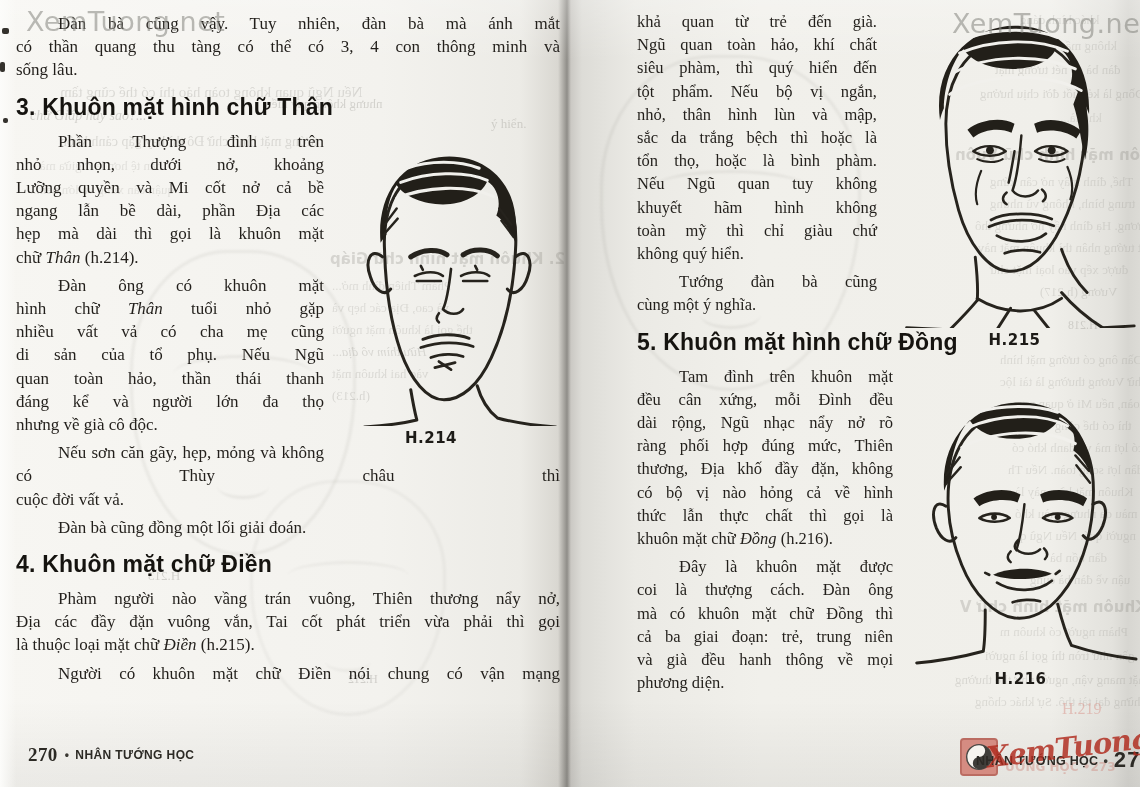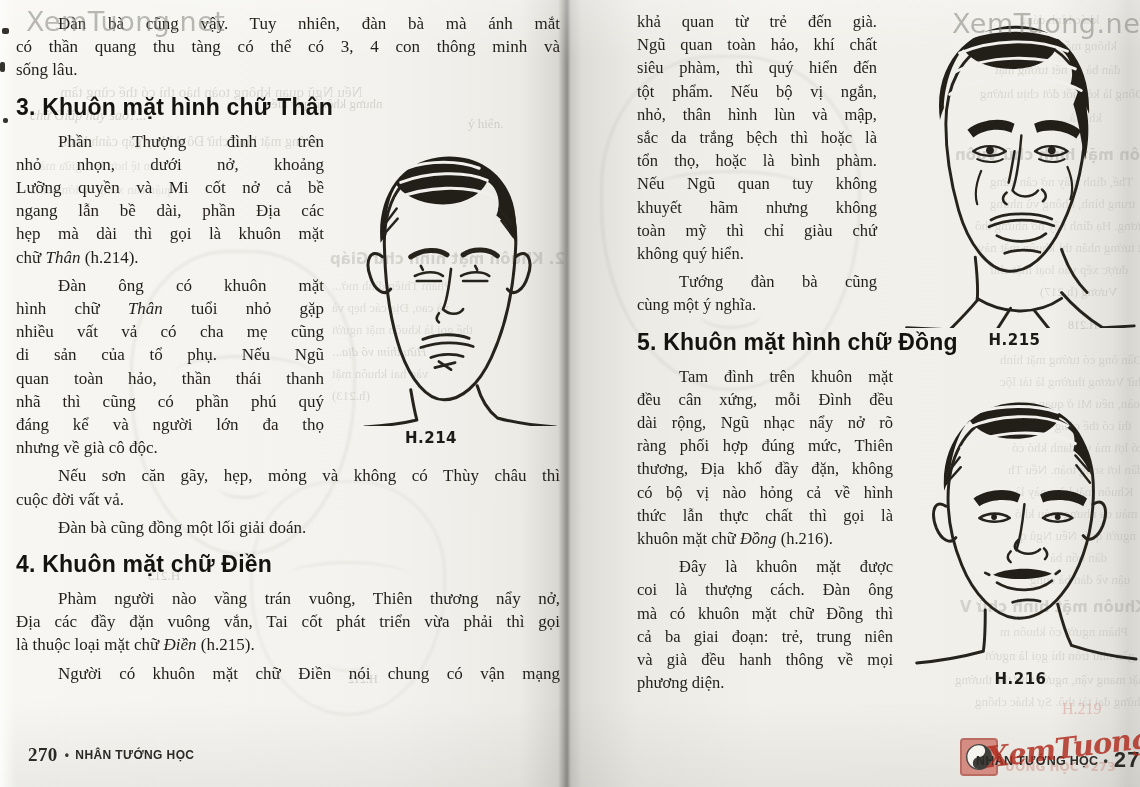--- a/index.html
+++ b/index.html
@@ -72,21 +72,21 @@
 
 <div class="spread">
 
   <div class="ghost-face g1"></div>
   <div class="ghost-face g2"></div>
   <div class="ghost-face g3"></div>
   <div id="bleed-layer">
       <span class="bl m" style="left: 60px; top: 84px; font-size: 15px; opacity: 0.2;">Nếu Ngũ quan không toàn hảo thì có thể cũng tầm</span>
       <span class="bl i" style="left: 30px; top: 108px; font-size: 14px; opacity: 0.26;">chữ Giáp hay sao?...</span>
       <span class="bl m" style="left: 262px; top: 96px; font-size: 13px; opacity: 0.24;">nhưng không quý hiển.</span>
-      <span class="bl" style="left: 468px; top: 116px; font-size: 13px; opacity: 0.24;">ý hiển.</span>
+      <span class="bl" style="left: 491px; top: 116px; font-size: 13px; opacity: 0.24;">ý hiển.</span>
       <span class="bl m" style="left: 60px; top: 134px; font-size: 14px; opacity: 0.2;">tướng mặt hình chữ Đô thì hay gặp cảnh khốn</span>
       <span class="bl m" style="left: 30px; top: 158px; font-size: 13px; opacity: 0.15;">hẳn tệ hơn là ở giữa mà...</span>
       <span class="bl m" style="left: 30px; top: 182px; font-size: 13px; opacity: 0.14;">quận cân xứng và lớn nên...</span>
       <span class="bl m b" style="left: 330px; top: 250px; font-size: 15px; opacity: 0.22;">2. Khuôn mặt hình chữ Giáp</span>
       <span class="bl m" style="left: 332px; top: 278px; font-size: 13px; opacity: 0.16;">Phàm Thiên đình mở...</span>
       <span class="bl m" style="left: 332px; top: 300px; font-size: 13px; opacity: 0.16;">và cao, Địa các hẹp và</span>
       <span class="bl m" style="left: 332px; top: 322px; font-size: 13px; opacity: 0.16;">thể gọi là khuôn mặt người</span>
       <span class="bl m i" style="left: 332px; top: 344px; font-size: 13px; opacity: 0.2;">Hữu thìm vô địa...</span>
       <span class="bl m" style="left: 332px; top: 366px; font-size: 13px; opacity: 0.18;">vào hai khuôn mặt</span>
       <span class="bl m" style="left: 332px; top: 388px; font-size: 13px; opacity: 0.2;">(h.213)</span>
@@ -159,21 +159,20 @@
           <div class="line jl">ngang lẫn bề dài, phần Địa các</div>
           <div class="line jl">hẹp mà dài thì gọi là khuôn mặt</div>
           <div class="line end">chữ <i>Thân</i> (h.214).</div>
         </div>
         <div class="para">
           <div class="line jl ind">Đàn ông có khuôn mặt</div>
           <div class="line jl">hình chữ <i>Thân</i> tuổi nhỏ gặp</div>
           <div class="line jl">nhiều vất vả có cha mẹ cũng</div>
           <div class="line jl">di sản của tổ phụ. Nếu Ngũ</div>
           <div class="line jl">quan toàn hảo, thần thái thanh</div>
-          <div class="line jl">nhã thì cũng có phần phú quý</div>
           <div class="line jl">đáng kể và người lớn đa thọ</div>
           <div class="line end">nhưng về già cô độc.</div>
         </div>
         <div class="para">
           <div class="line jl ind">Nếu sơn căn gãy, hẹp, mỏng và không có Thùy châu thì</div>
           <div class="line end">cuộc đời vất vả.</div>
         </div>
         <div class="para">
           <div class="line end ind">Đàn bà cũng đồng một lối giải đoán.</div>
         </div>
@@ -212,21 +211,21 @@
     </figure>
         <div class="para">
           <div class="line jl">khả quan từ trẻ đến già.</div>
           <div class="line jl">Ngũ quan toàn hảo, khí chất</div>
           <div class="line jl">siêu phàm, thì quý hiển đến</div>
           <div class="line jl">tột phẩm. Nếu bộ vị ngắn,</div>
           <div class="line jl">nhỏ, thân hình lùn và mập,</div>
           <div class="line jl">sắc da trắng bệch thì hoặc là</div>
           <div class="line jl">tổn thọ, hoặc là bình phàm.</div>
           <div class="line jl">Nếu Ngũ quan tuy không</div>
-          <div class="line jl">khuyết hãm nhưng không</div>
+          <div class="line jl">khuyết hãm hình không</div>
           <div class="line jl">toàn mỹ thì chỉ giàu chứ</div>
           <div class="line end">không quý hiển.</div>
         </div>
         <div class="para">
           <div class="line jl ind">Tướng đàn bà cũng</div>
           <div class="line end">cùng một ý nghĩa.</div>
         </div>
         <div class="heading">5. Khuôn mặt hình chữ Đồng</div>
         <figure class="fig" id="fig-h216">
       <svg width="235" height="294" viewBox="0 0 240 300" fill="none" stroke="#26231d" stroke-width="3" stroke-linecap="round" stroke-linejoin="round">

